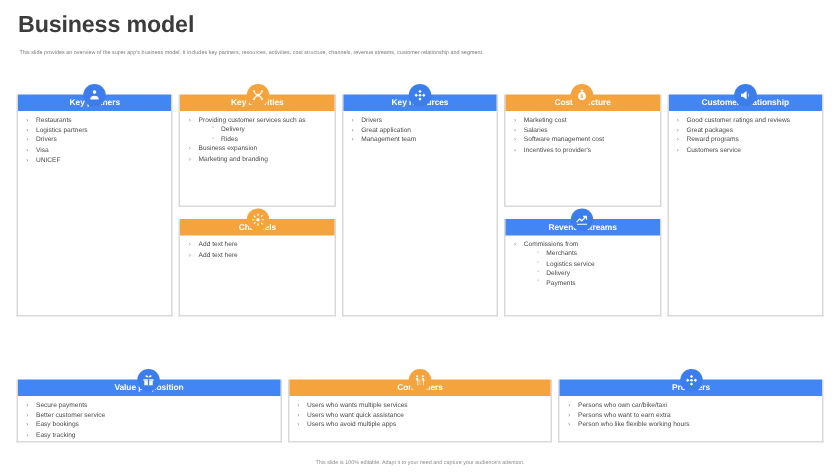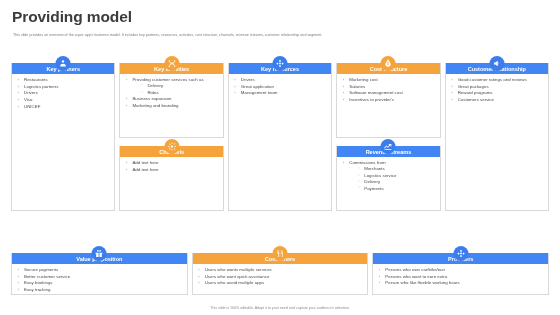--- a/index.html
+++ b/index.html
@@ -170,21 +170,21 @@
     text-align: center;
     font-size: 3.6px;
     color: #8d8d8d;
   }
 </style>
 </head>
 <body>
 
 <div class="slide">
 
-  <div class="page-title">Providing model</div>
+  <div class="page-title">Business model</div>
   <div class="page-subtitle">This slide provides an overview of the super app's business model. It includes key partners, resources, activities, cost structure, channels, revenue streams, customer relationship and segment.</div>
 
   <div class="top-row">
 
     <div class="col">
       <div class="badge badge-blue badge-top">
         <svg width="9" height="9" viewBox="0 0 24 24" fill="#ffffff">
           <circle cx="12" cy="6.4" r="3.2"></circle>
           <path d="M4.5 18.5c0-3.6 3.4-5.6 7.5-5.6s7.5 2 7.5 5.6v1.2h-15z"></path>
         </svg>

